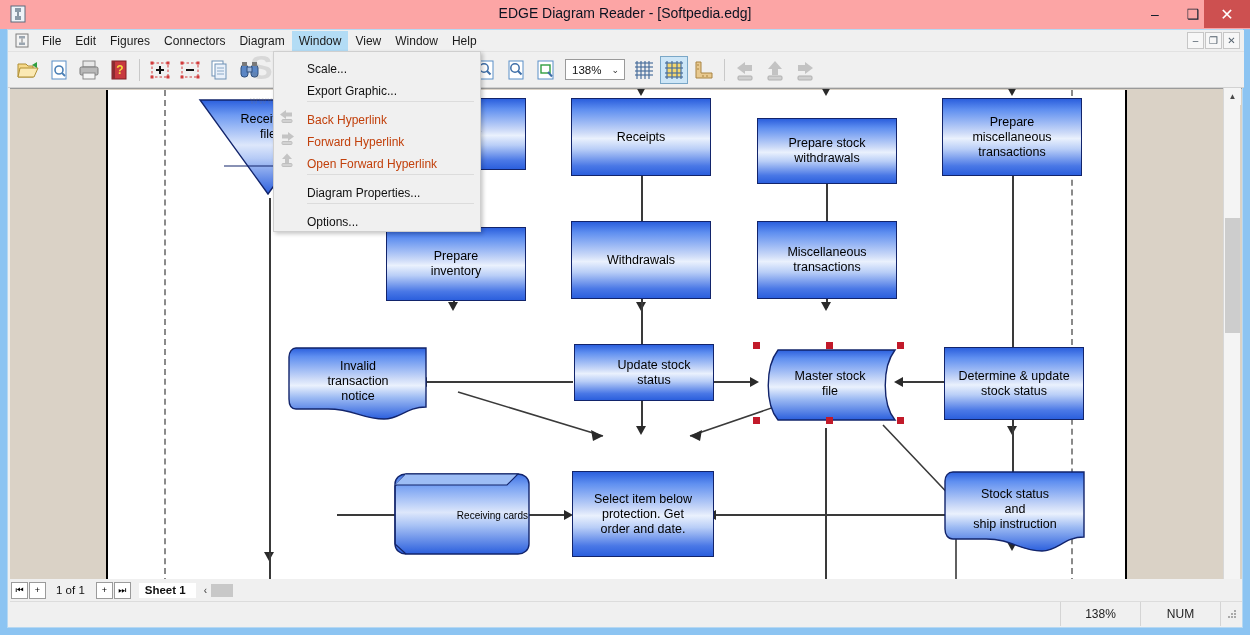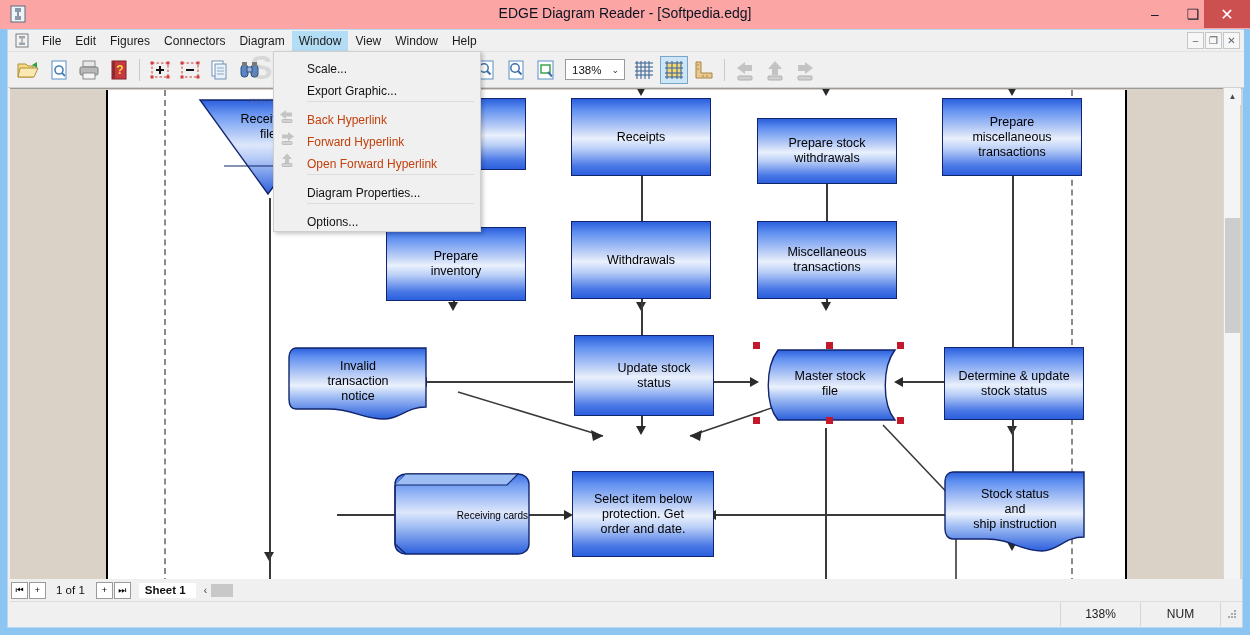--- a/index.html
+++ b/index.html
@@ -531,21 +531,21 @@
               </linearGradient>
             </defs>
             <path d="M8,1 H138 V60 C118,60 112,72 96,72 C74,72 66,62 40,62 H8 C3,62 1,58 1,52 V10 C1,5 4,1 8,1 Z" fill="url(#gdoc1)" stroke="#12246b" stroke-width="1.4"></path>
           </svg>
           <div style="position:absolute; left:0; top:12px; width:140px; text-align:center;
                       font-size:12.5px; line-height:15px; white-space:pre-line;">Invalid
 transaction
 notice</div>
         </div>
 
-        <div class="shape box" style="left:466px; top:245px; width:140px; height:81px; white-space:pre-line;padding-left:20px;">
+        <div class="shape box" style="left:466px; top:254px; width:140px; height:57px; white-space:pre-line;padding-left:20px;">
           <span>Update stock
 status</span>
         </div>
 
         <div class="shape selected-handles" style="left:648px; top:255px; width:148px; height:80px;">
           <svg width="148" height="80" viewBox="0 0 148 80" style="position:absolute;left:4px;top:4px;">
             <defs>
               <linearGradient id="gstore" x1="0" y1="0" x2="0" y2="1">
                 <stop offset="0%" stop-color="#2b5fdd"></stop>
                   <stop offset="12%" stop-color="#5f8ff0"></stop>

